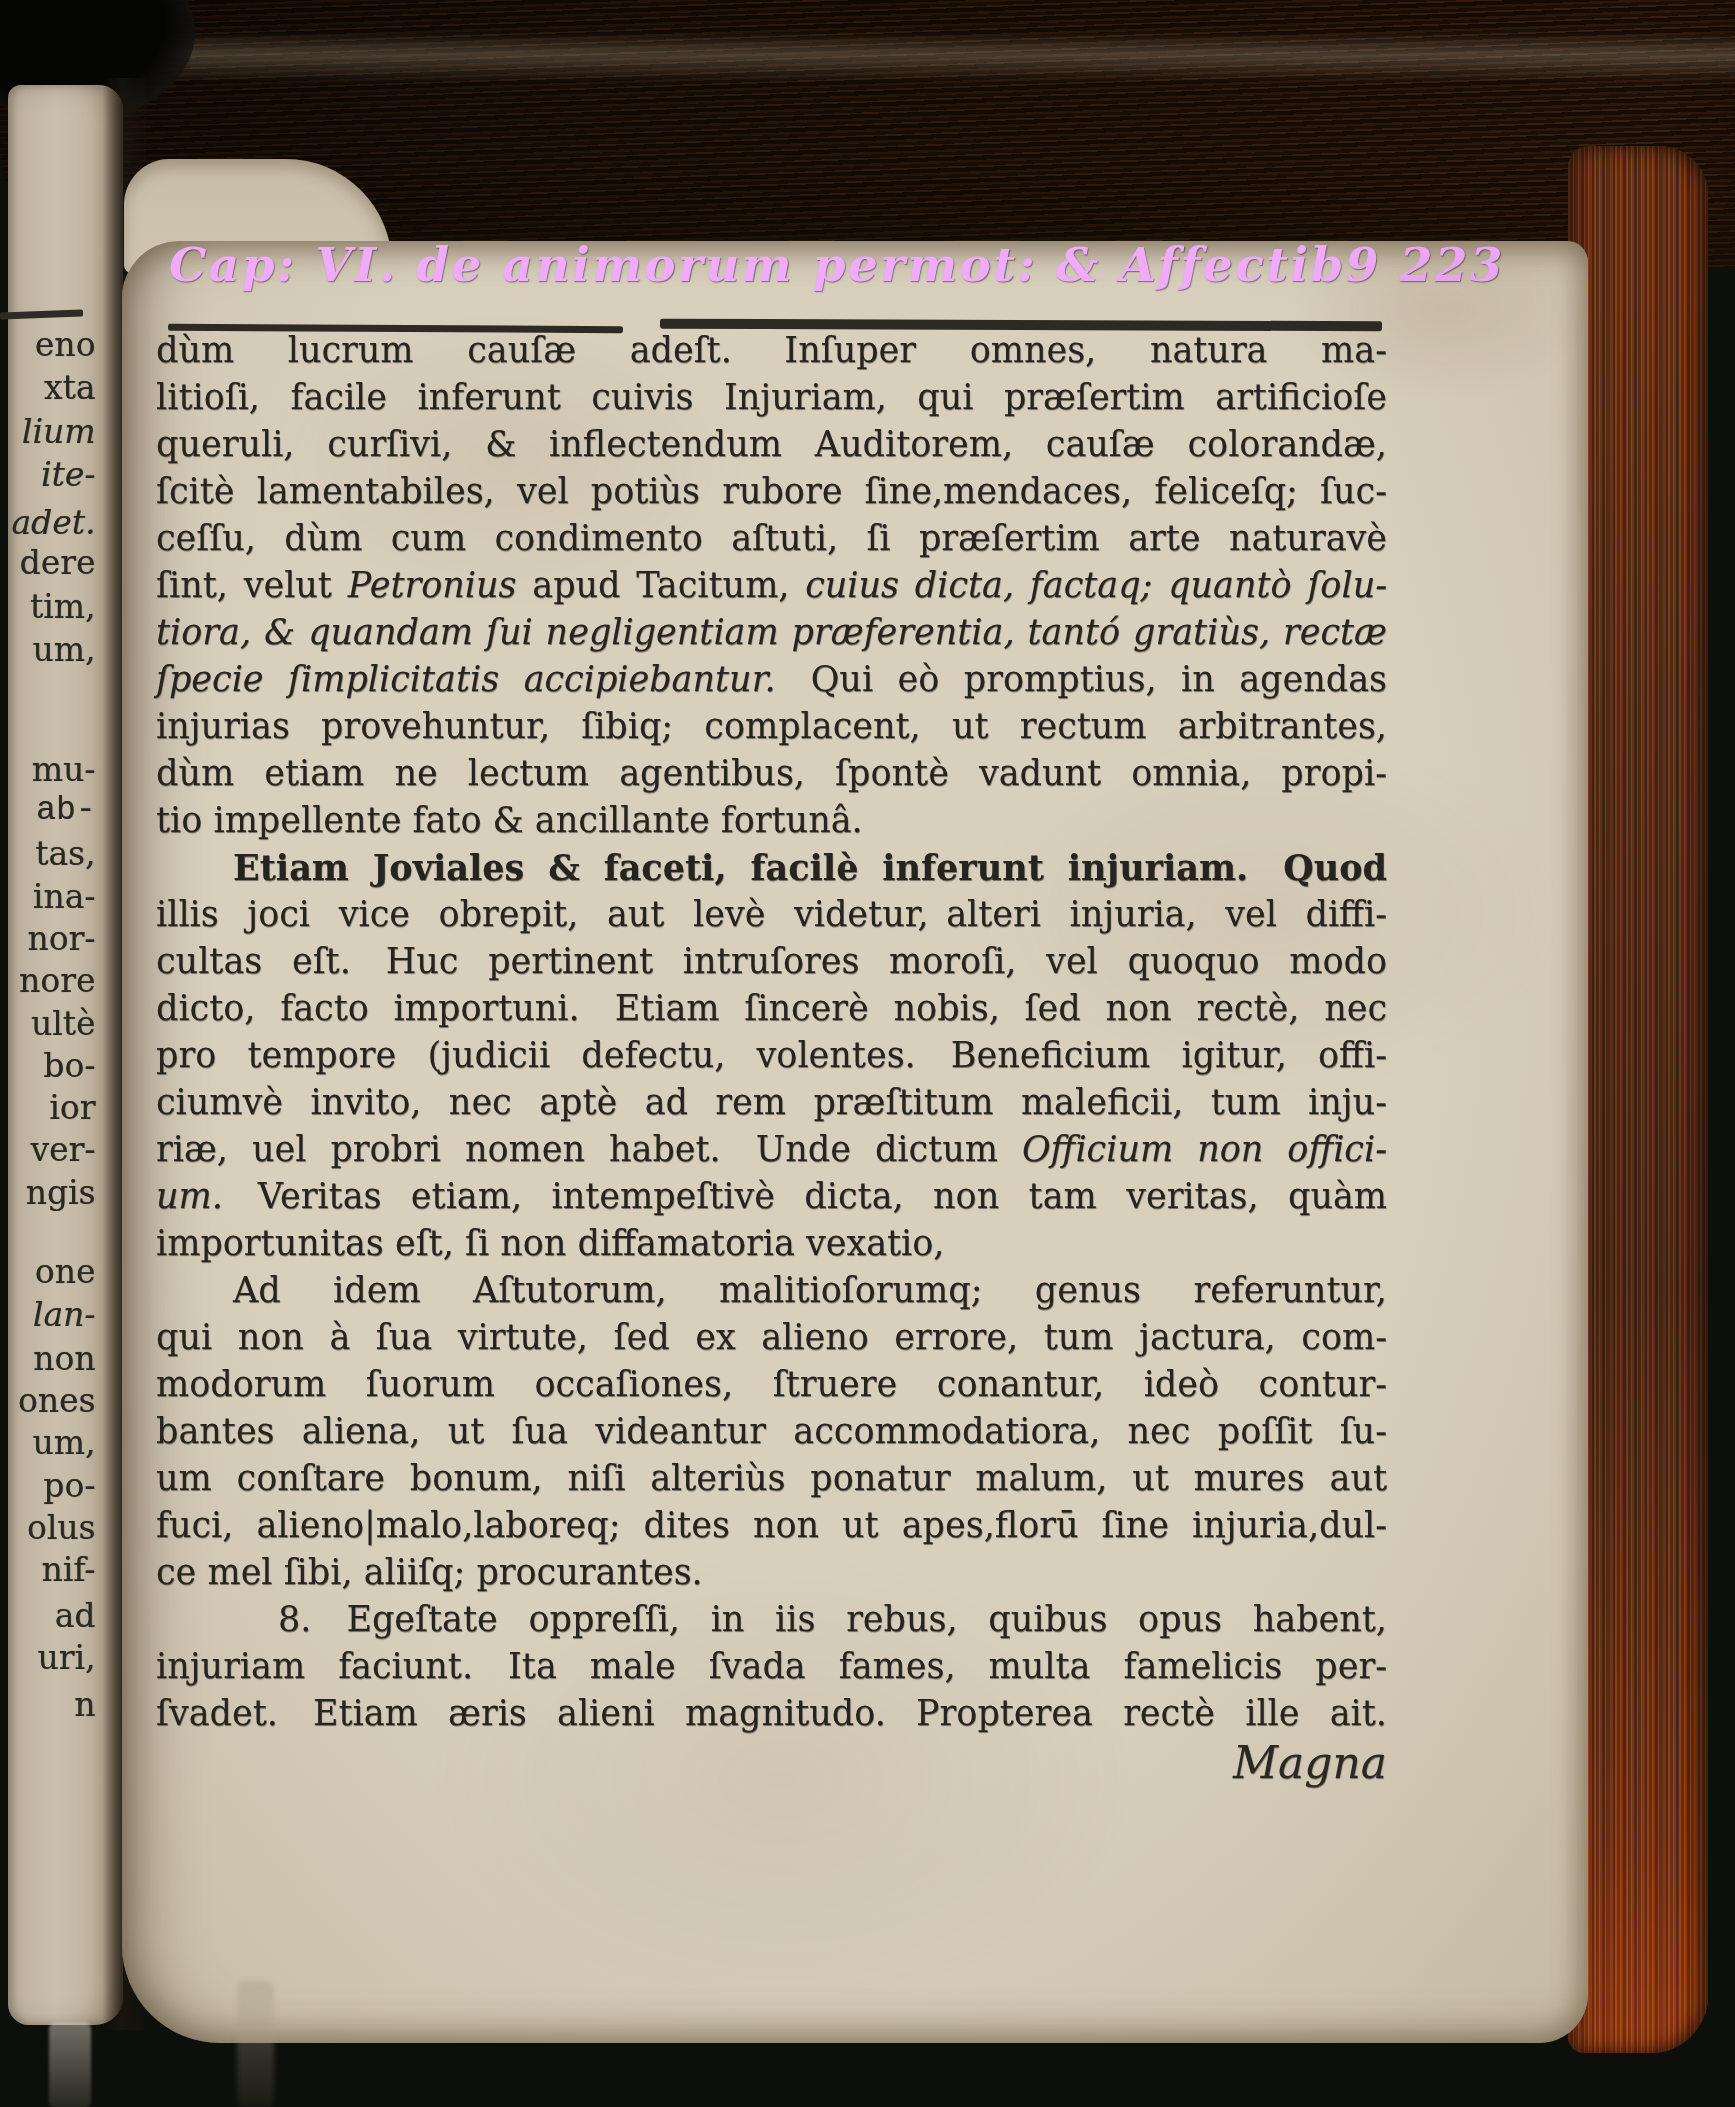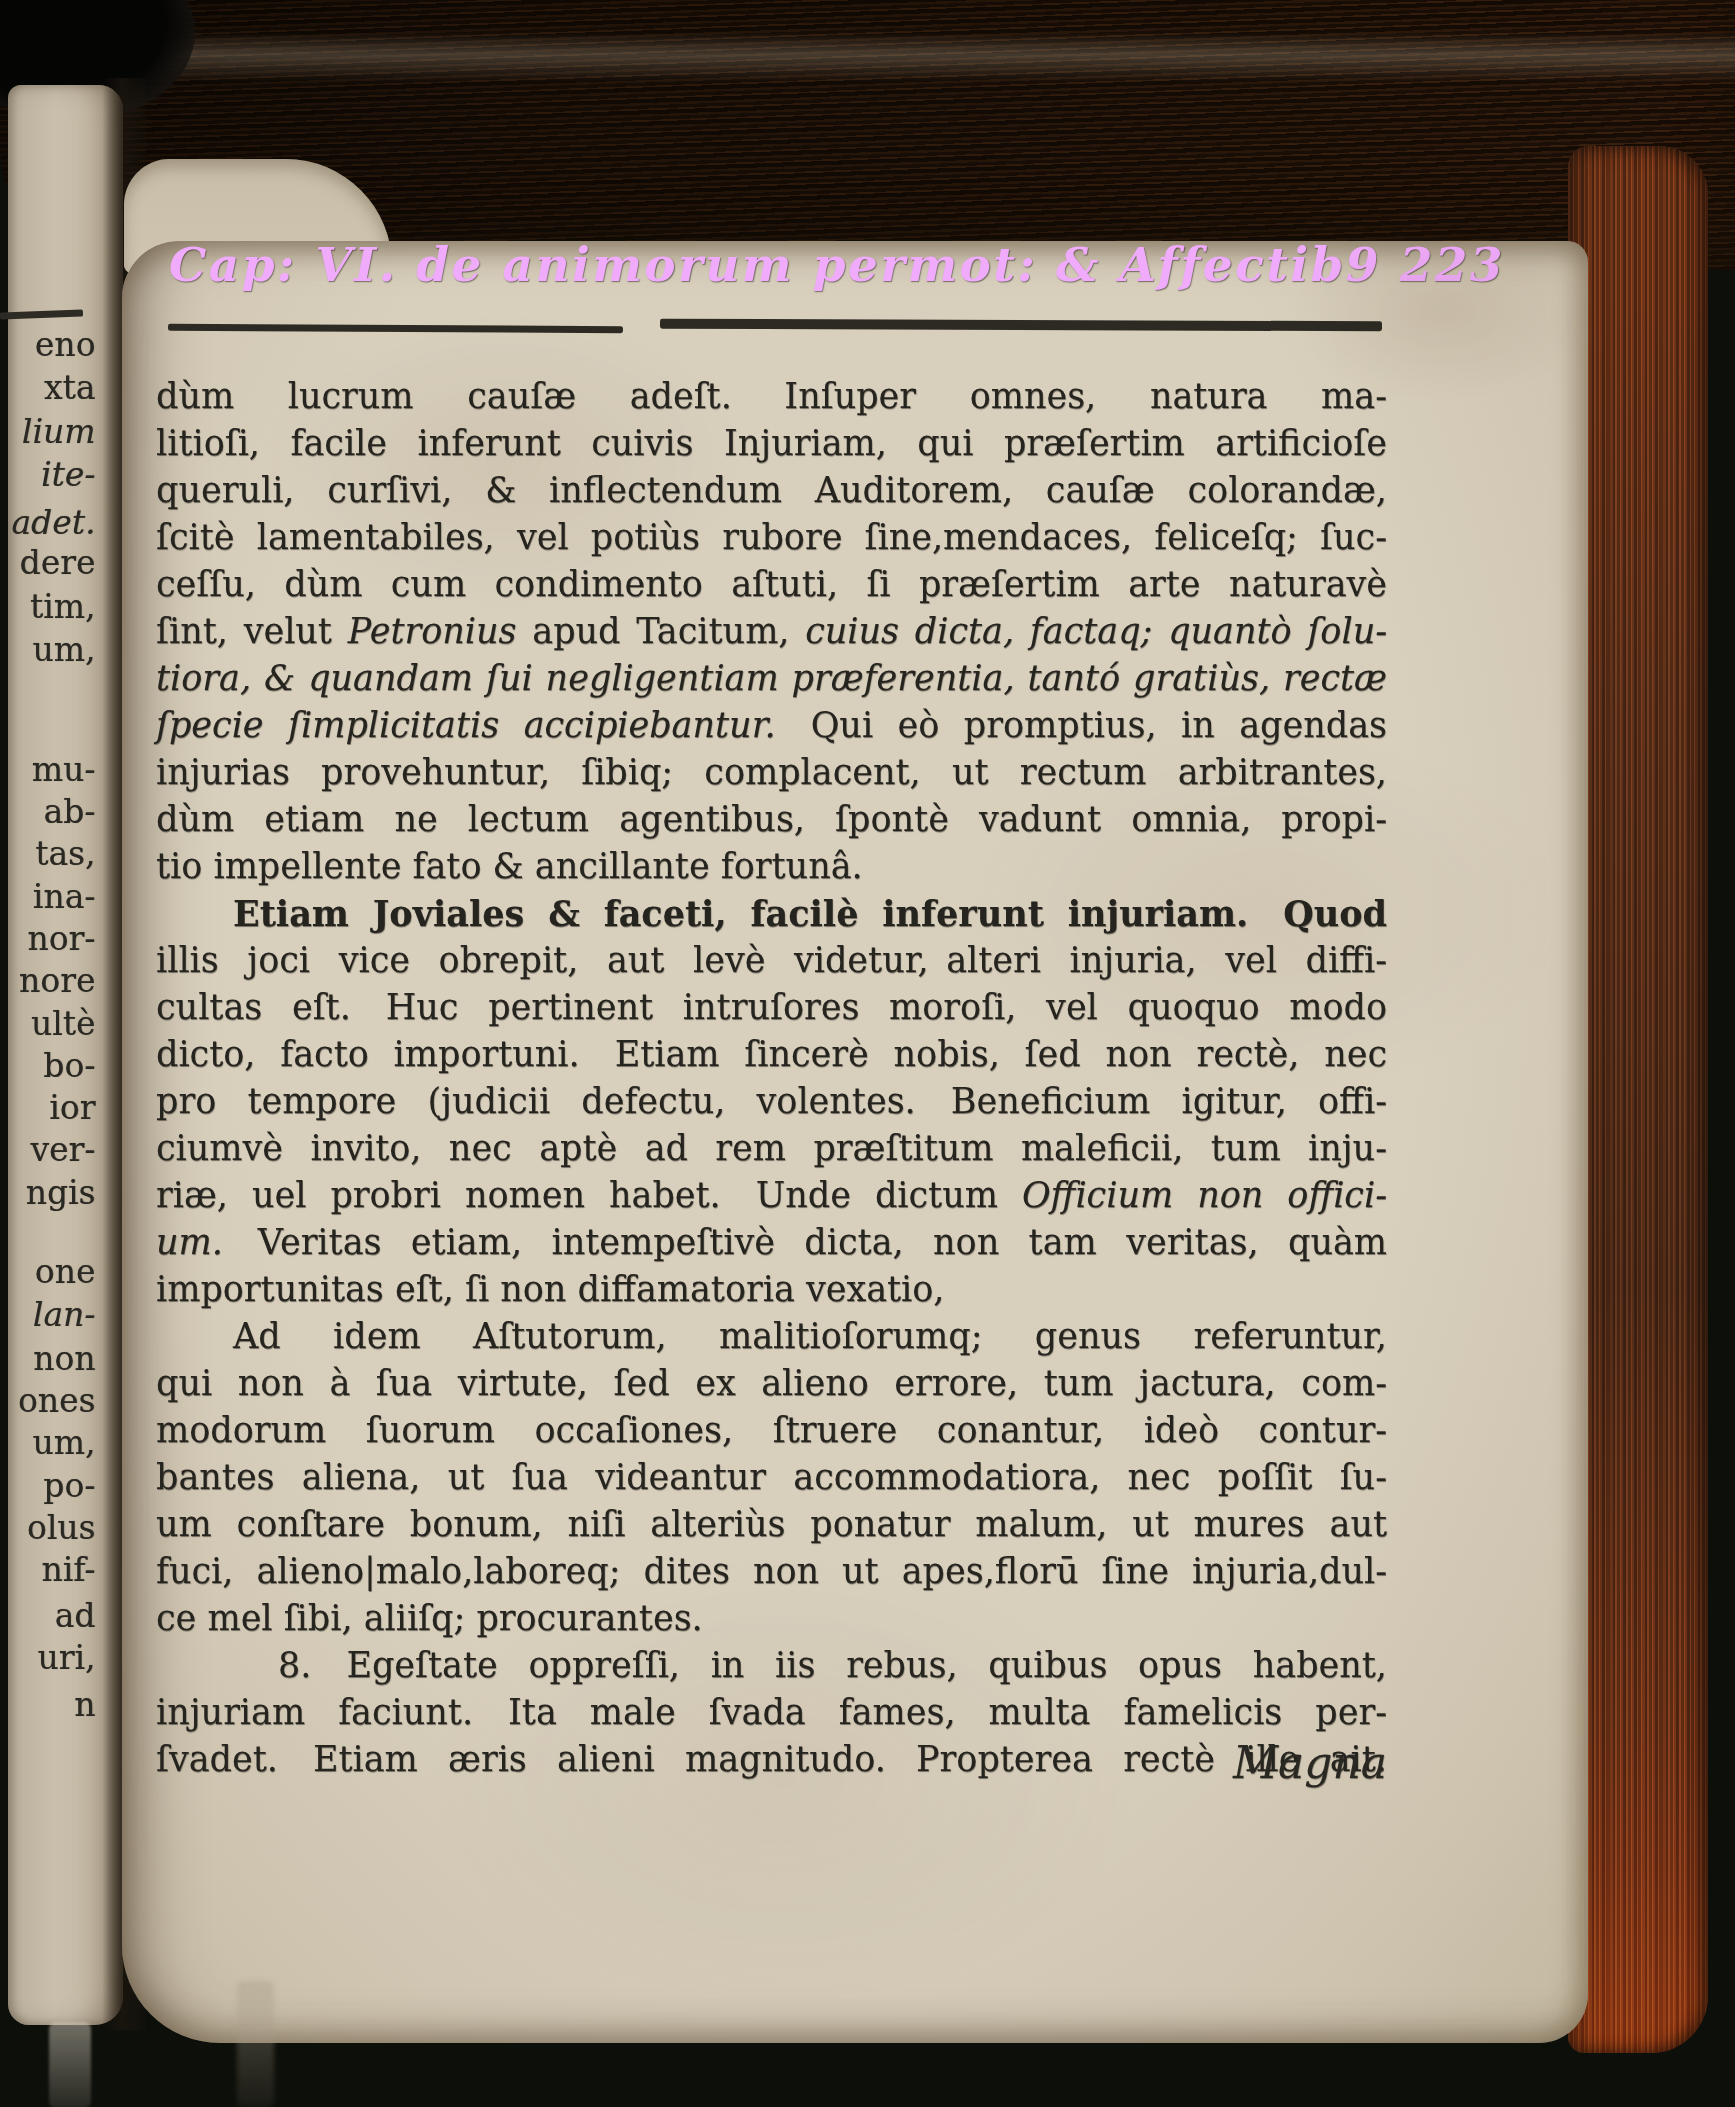--- a/index.html
+++ b/index.html
@@ -67,21 +67,21 @@
     font-style:italic;font-weight:600;font-size:47px;letter-spacing:2.4px;
     color:#f0abfc;white-space:nowrap;
     text-shadow:0.8px 0.8px 1.2px rgba(35,32,26,.55);}
   .hrule{position:absolute;background:#2c2a23;border-radius:2.4px;}
   .hrule.seg1{left:168px;top:325px;width:455px;height:7.3px;transform:rotate(.3deg);}
   .hrule.seg2{left:660px;top:320px;width:722px;height:9.8px;transform:rotate(.2deg);}
 
   
   .body-text{position:absolute;left:156px;top:327px;width:1231px;
     font-size:35px;color:#26241f;
-    text-shadow:0.5px 0.5px 0.8px rgba(38,34,28,.55);margin-top:46px;}
+    text-shadow:0.5px 0.5px 0.8px rgba(38,34,28,.55);}
   .bl{height:47px;line-height:47px;text-align:justify;text-align-last:justify;white-space:nowrap;}
   .bl.nj{text-align-last:left;}
   .catchword{position:absolute;left:156px;top:1737px;width:1231px;text-align:right;
     padding-right:8.1px;font-style:italic;font-size:44px;color:#2a2822;
     text-shadow:0.5px 0.5px 0.8px rgba(38,34,28,.5);}
 
   
   .sliver1{position:absolute;left:49px;top:2022px;width:42px;height:86px;
     background:linear-gradient(180deg,rgba(215,208,192,.5),rgba(190,182,165,.15));
     filter:blur(1.6px);border-radius:6.5px;}
@@ -104,21 +104,21 @@
   <div class="margin-frags">
       <div class="mf" style="top: 325px;">eno</div>
       <div class="mf" style="top: 368px;">xta</div>
       <div class="mf it" style="top: 412px;">lium</div>
       <div class="mf it" style="top: 455px;">ite-</div>
       <div class="mf it" style="top: 503px;">adet.</div>
       <div class="mf" style="top: 543px;">dere</div>
       <div class="mf" style="top: 587px;">tim,</div>
       <div class="mf" style="top: 630px;">um,</div>
       <div class="mf" style="top: 750px;">mu-</div>
-      <div class="mf" style="top: 792px;">ab-</div>
+      <div class="mf" style="top: 792px; font-family: Liberation Mono, monospace;">ab-</div>
       <div class="mf" style="top: 834px;">tas,</div>
       <div class="mf" style="top: 877px;">ina-</div>
       <div class="mf" style="top: 919px;">nor-</div>
       <div class="mf" style="top: 961px;">nore</div>
       <div class="mf" style="top: 1004px;">ultè</div>
       <div class="mf" style="top: 1046px;">bo-</div>
       <div class="mf" style="top: 1088px;">ior</div>
       <div class="mf" style="top: 1130px;">ver-</div>
       <div class="mf" style="top: 1173px; margin-left: 48px;">ngis</div>
       <div class="mf" style="top: 1252px;">one</div>

